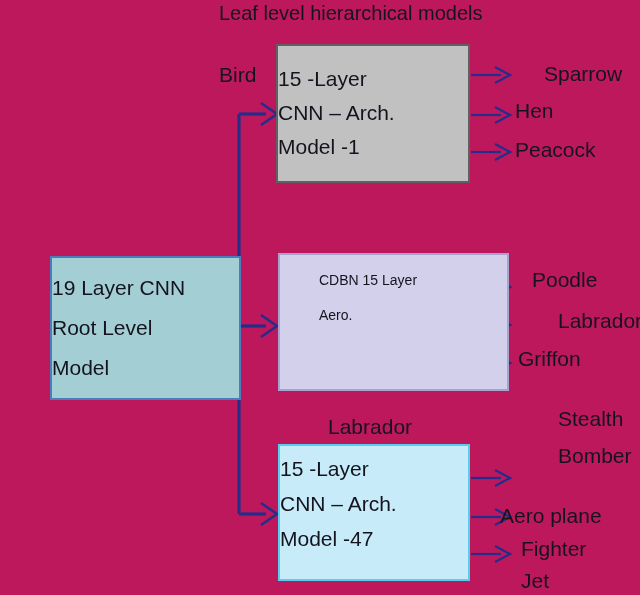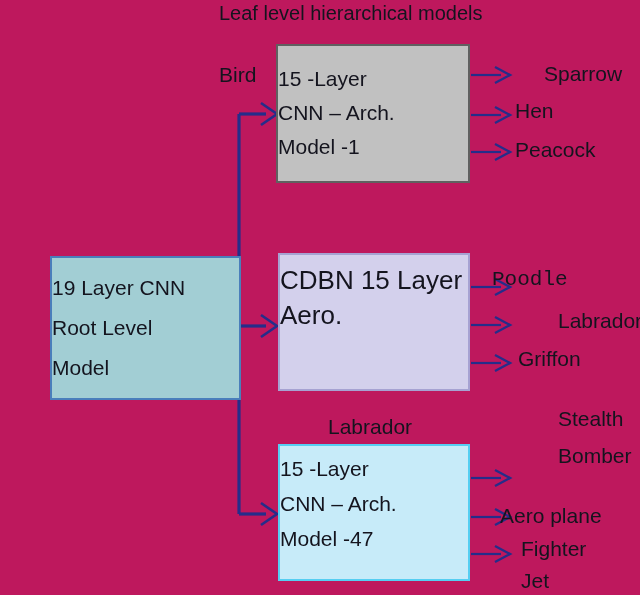--- a/index.html
+++ b/index.html
@@ -27,37 +27,37 @@
     font-size:21px;line-height:40px;padding-top:10px;height:130px;margin-left:48px;
   }
   .bird-box{
     left:276px;top:44px;width:190px;height:119px;
     background:var(--bird-fill);border:2px solid var(--bird-border);
     font-size:21px;line-height:34px;padding-top:16px;
   }
   .dog-box{
     left:278px;top:253px;width:188px;height:126px;
     background:var(--dog-fill);border:2px solid var(--dog-border);
-    font-size:26px;line-height:35px;padding-top:8px;
+    font-size:14px;line-height:35px;padding-top:8px;padding-left:39px;
   }
   .aircraft-box{
     left:278px;top:444px;width:188px;height:128px;
     background:var(--aircraft-fill);border:2px solid var(--aircraft-border);
     font-size:21px;line-height:35px;padding-top:5px;
   }
   .branch-label{position:absolute;font-size:21px;line-height:23px;white-space:nowrap;}
   .label-bird{left:219px;top:63px;}
   .label-dog{left:299px;top:224px;}
   .label-aircraft{left:328px;top:415px;}
   .leaf{position:absolute;font-size:21px;line-height:24px;white-space:nowrap;}
   .leaf.wrap{white-space:normal;}
   .lf-sparrow{left:544px;top:62px;}
   .lf-hen{left:515px;top:99px;}
   .lf-peacock{left:515px;top:138px;}
-  .lf-poodle{left:492px;top:268px;font-family:Liberation Mono, monospace;}
+  .lf-poodle{left:532px;top:268px;}
   .lf-labrador{left:518px;top:309px;margin-left:40px;}
   .lf-griffon{left:518px;top:347px;}
   .lf-stealth{left:518px;top:400px;width:112px;line-height:37px;margin-left:40px;}
   .lf-aero{left:500px;top:504px;}
   .lf-fighter{left:521px;top:533px;width:92px;line-height:32px;}
   svg.wires{position:absolute;left:0;top:0;pointer-events:none;}
   .main-line{stroke:var(--connector);stroke-width:3.2;fill:none;}
   .main-chev{stroke:var(--connector);stroke-width:2.6;fill:none;stroke-linejoin:miter;}
   .leaf-line{stroke:var(--connector);stroke-width:2.2;fill:none;}
   .leaf-chev{stroke:var(--connector);stroke-width:2.4;fill:none;stroke-linejoin:miter;}

